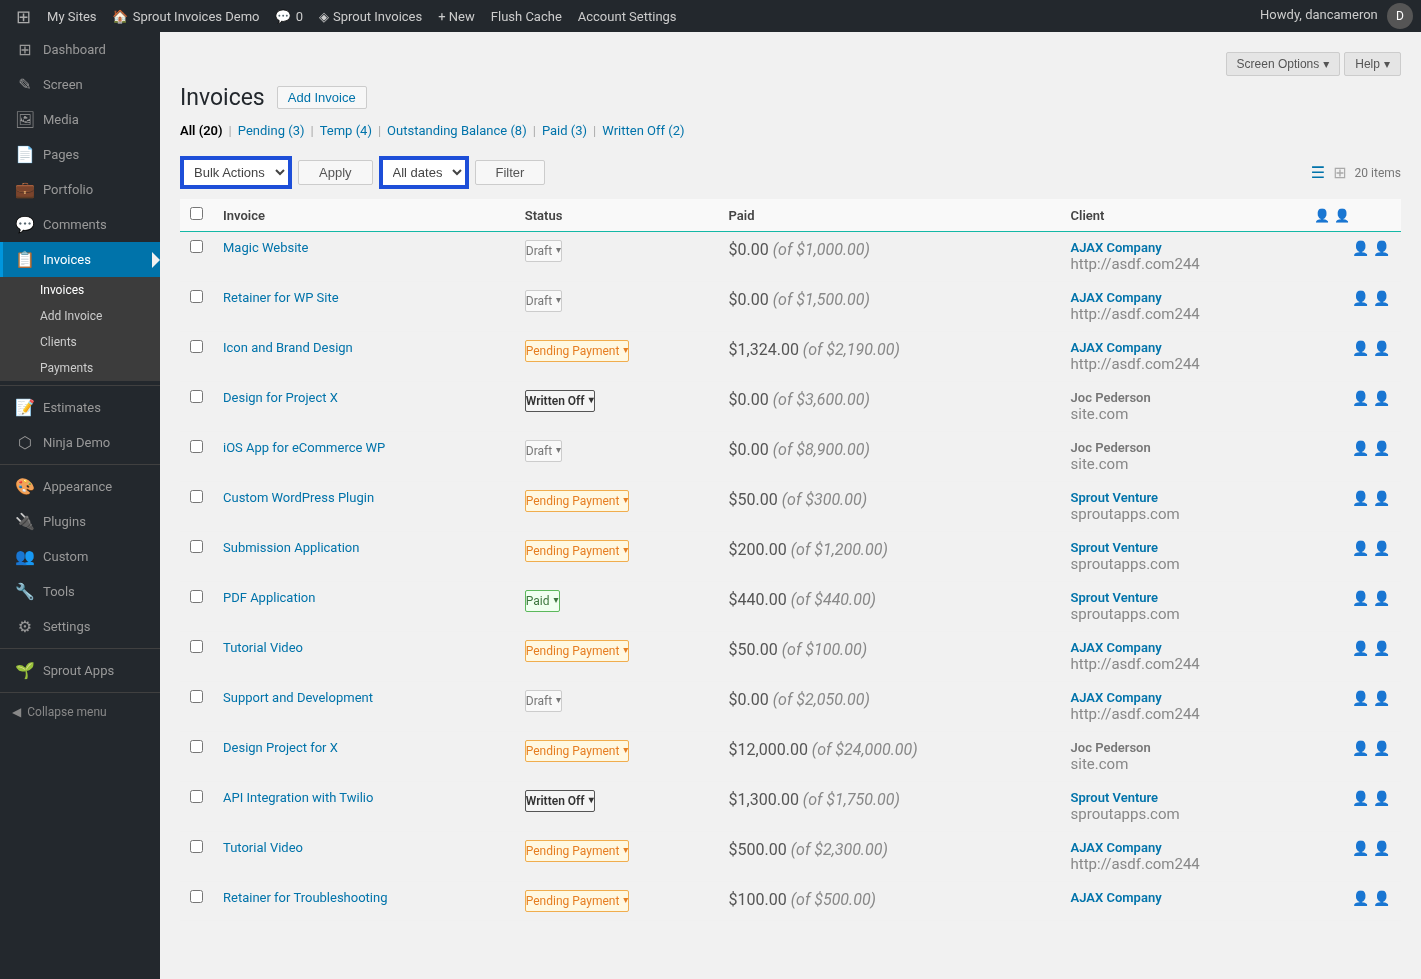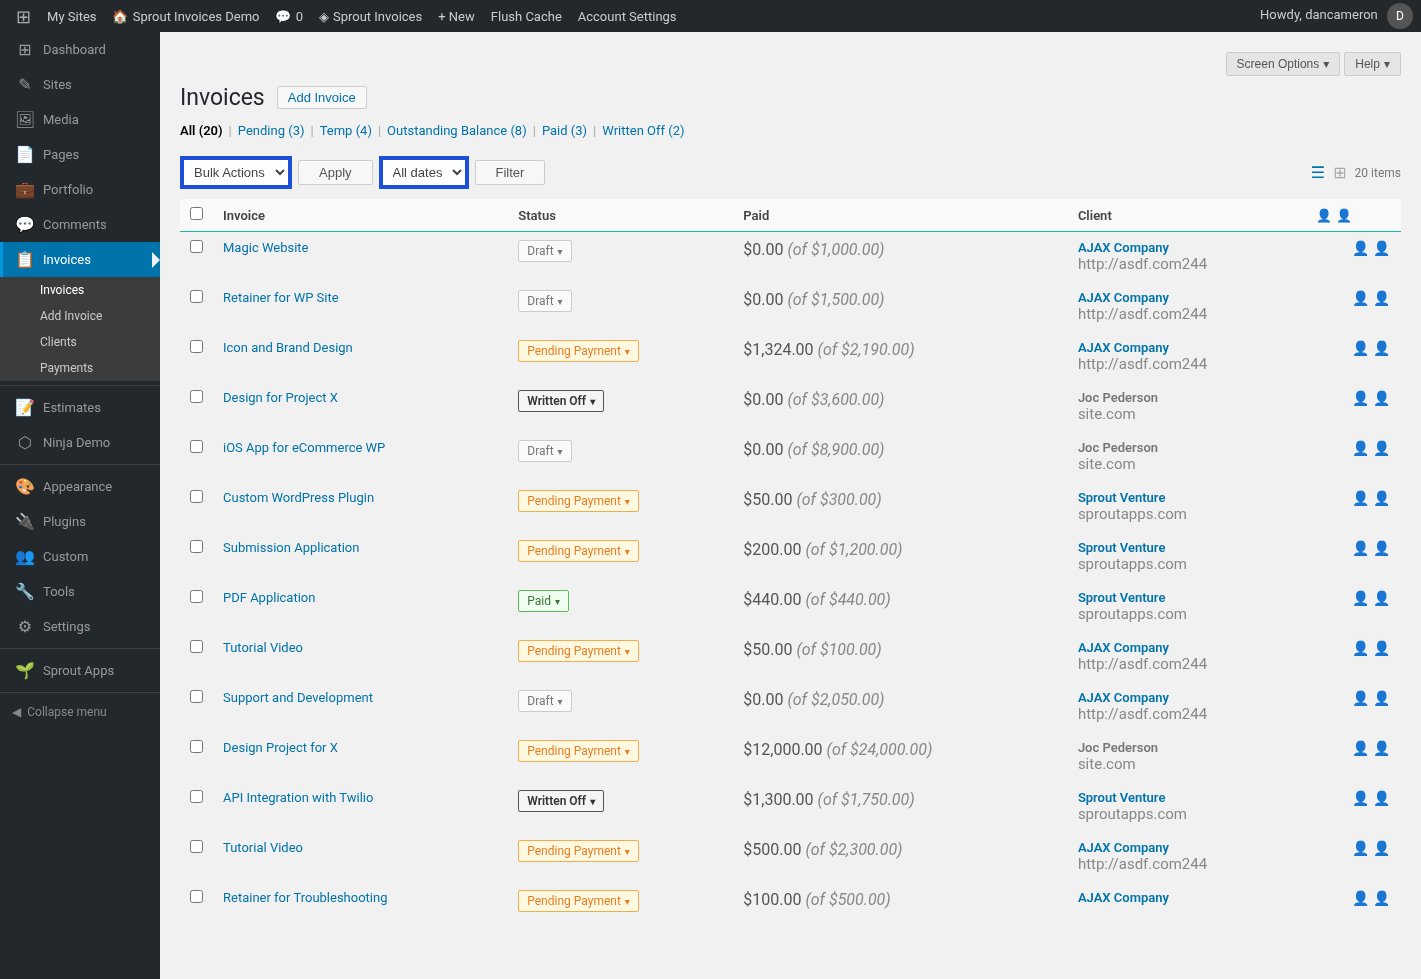--- a/index.html
+++ b/index.html
@@ -182,23 +182,22 @@
     .wp-list-table tbody tr { border-bottom: 1px solid #f0f0f0; }
     .wp-list-table tbody td { padding: 8px 10px; vertical-align: top; }
     .check-column { width: 20px; }
     .check-column input[type="checkbox"] { cursor: pointer; }
 
     .invoice-link { color: #0073aa; text-decoration: none; font-weight: 400; }
 
     
     .status-badge {
       display: inline-flex;
-      align-items: center;
       gap: 4px;
-      padding: 3px 8px;
+      padding: 3px 0;
       border-radius: 2px;
       font-size: 12px;
       cursor: pointer;
       border: 1px solid #ccc;
       background: #fff;
       color: #555;
     }
     .status-badge.draft { border-color: #ccc; color: #777; background: #f9f9f9; }
     .status-badge.pending { border-color: #f0ad4e; color: #e67e22; background: #fff8e1; }
     .status-badge.written-off { border-color: #555; color: #333; background: #f5f5f5; font-weight: 600; }
@@ -267,21 +266,21 @@
 
 <div id="wpwrap">
 
   <div id="adminmenu">
     <div class="menu-item">
       <span class="menu-icon">⊞</span>
       <span>Dashboard</span>
     </div>
     <div class="menu-item">
       <span class="menu-icon">✎</span>
-      <span>Sites</span>
+      <span>Screen</span>
     </div>
     <div class="menu-item">
       <span class="menu-icon">🖼</span>
       <span>Media</span>
     </div>
     <div class="menu-item">
       <span class="menu-icon">📄</span>
       <span>Pages</span>
     </div>
     <div class="menu-item">

